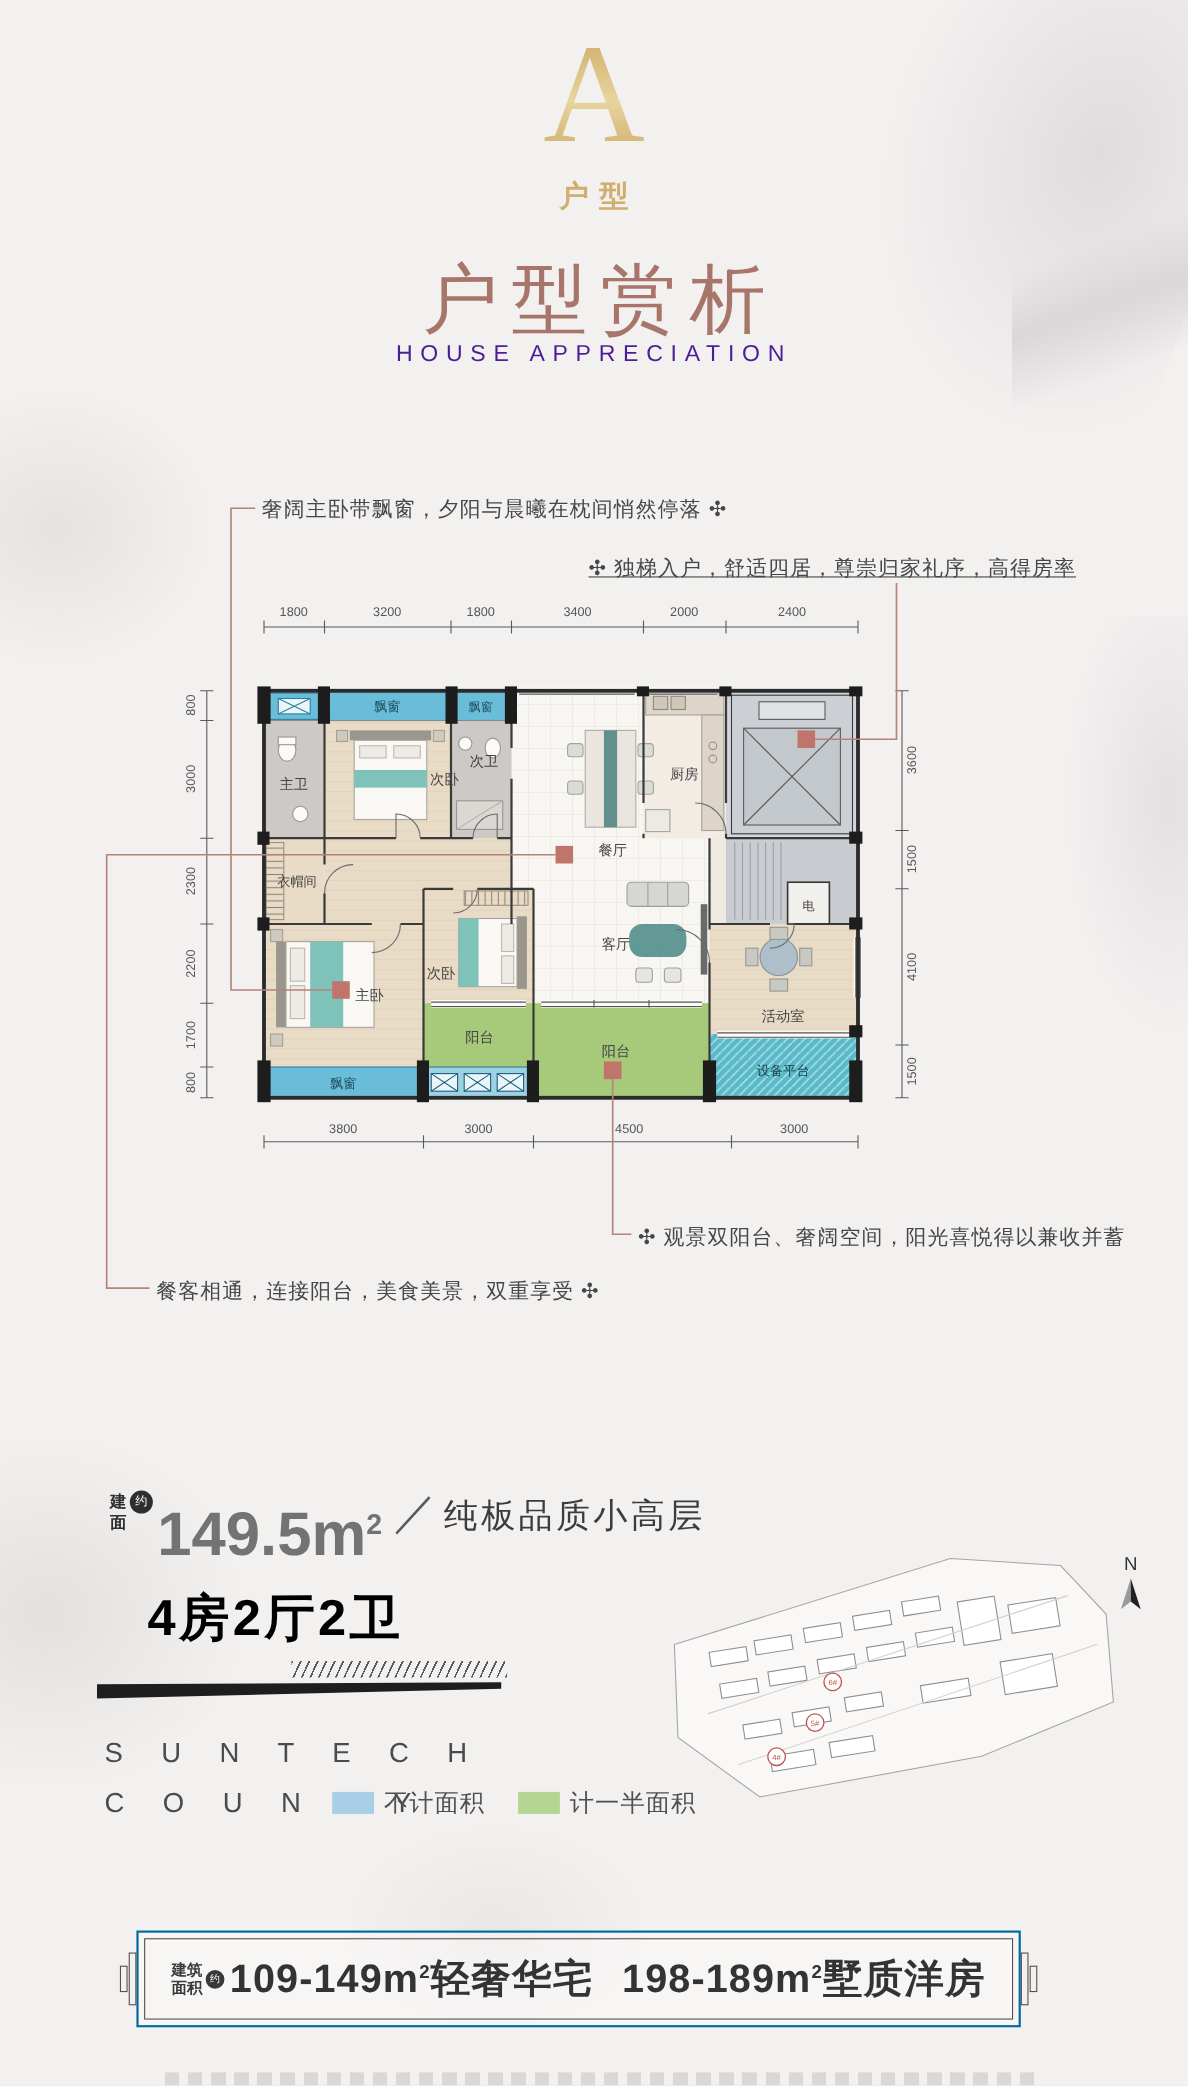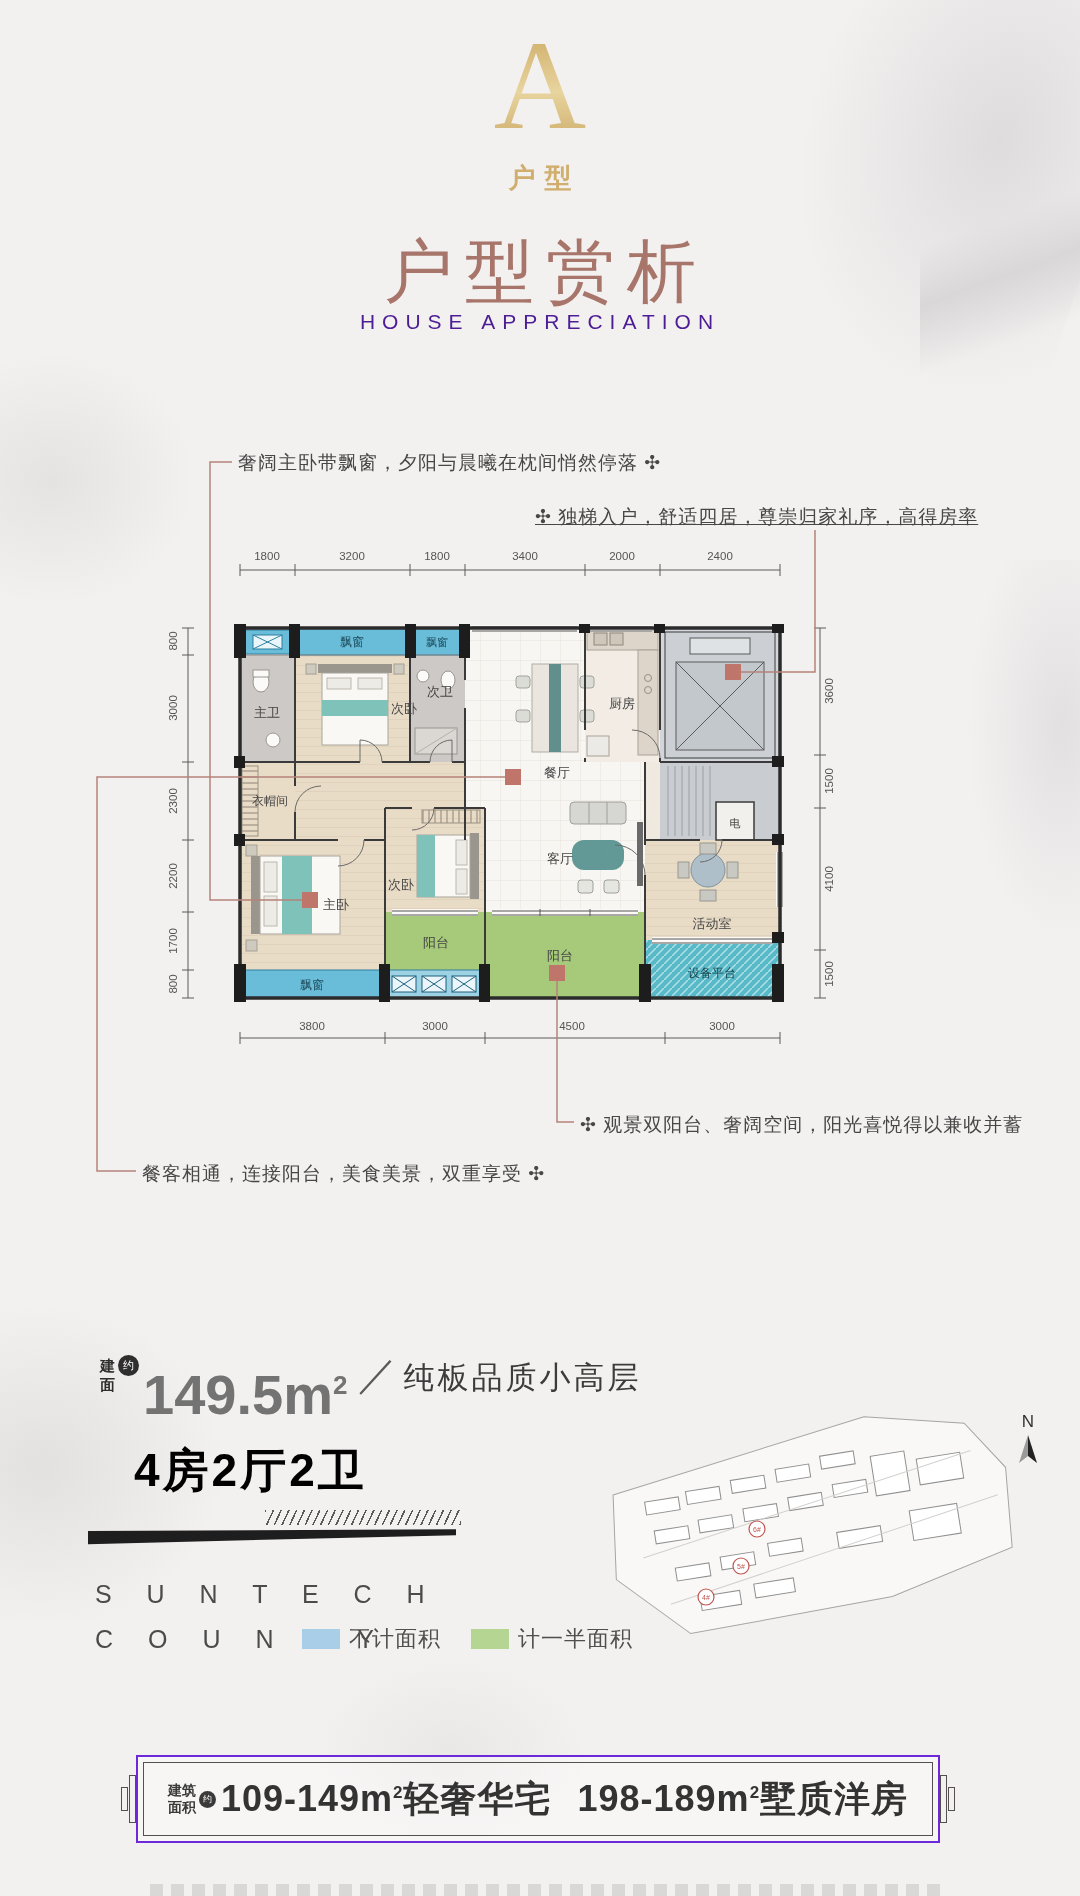--- a/index.html
+++ b/index.html
@@ -36,21 +36,21 @@
   .brand1{left:95px;top:1580px;font-size:25px;letter-spacing:14px;color:#4b4b4b;font-weight:500;}
   .brand2{left:95px;top:1625px;font-size:25px;letter-spacing:14px;color:#4b4b4b;font-weight:500;}
   .legend{left:288px;top:1624px;display:flex;align-items:center;padding-left:14px;}
   .legend .sw{width:38px;height:20px;}
   .sw-blue{background:#a9cfe8;}
   .sw-green{background:#b5d693;}
   .legend .lab{font-size:22px;color:#4f4f4f;margin-left:9px;letter-spacing:1px;}
   .legend .g2{margin-left:30px;display:flex;align-items:center;}
   .legend .g1{display:flex;align-items:center;}
 
-  .banner{left:136px;top:1755px;width:800px;height:84px;border:2px solid #6d28d9;background:rgba(255,255,255,0.35);}
+  .banner{left:124px;top:1755px;width:800px;height:84px;border:2px solid #0369a1;background:rgba(255,255,255,0.35);}
   .banner-inner{position:absolute;left:5px;top:5px;right:5px;bottom:5px;border:1px solid #55504d;display:flex;align-items:center;justify-content:center;}
   .banner-prefix{display:flex;flex-direction:column;font-size:14px;font-weight:700;color:#3a3a3a;line-height:1.2;}
   .banner-badge{width:17px;height:17px;border-radius:50%;background:#3a3a3a;color:#fff;font-size:9px;line-height:17px;text-align:center;margin:0 5px 0 3px;}
   .banner-text{font-size:36px;font-weight:700;color:#333;letter-spacing:1px;white-space:nowrap;}
   .banner-text sup{font-size:17px;}
   .banner-text .gap{display:inline-block;width:26px;}
   .orn{position:absolute;border:1px solid #55504d;background:transparent;}
 
   .bottom-sliver{left:150px;top:1884px;width:790px;height:12px;background:repeating-linear-gradient(90deg,#b5b3b2 0px,#b5b3b2 13px,rgba(0,0,0,0) 13px,rgba(0,0,0,0) 21px);opacity:.4;}
 

